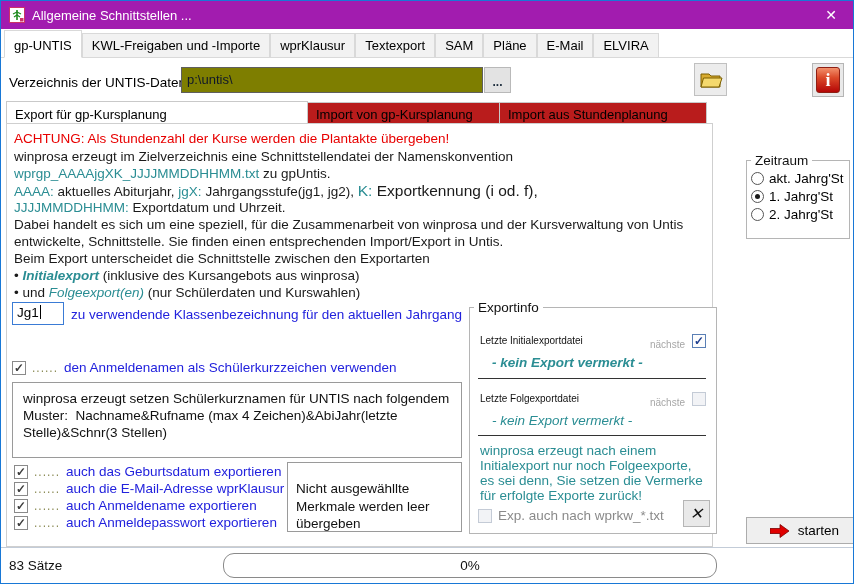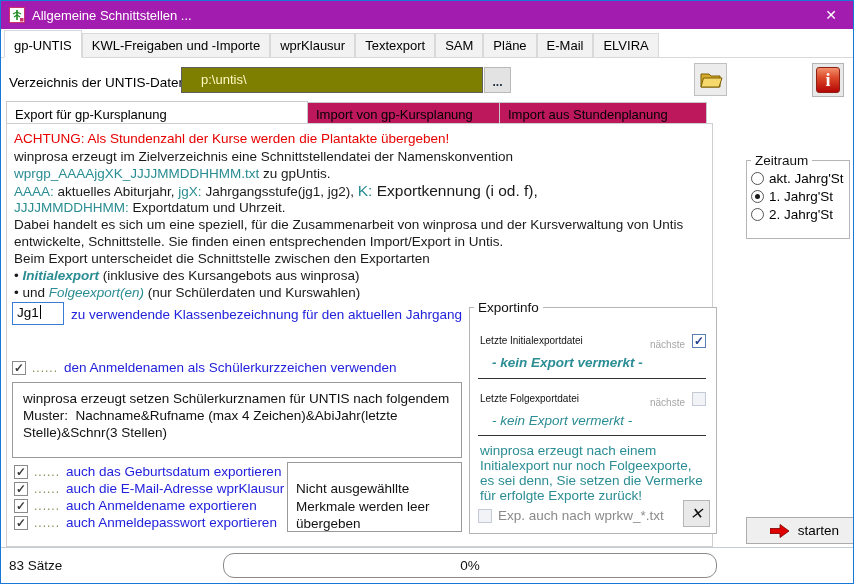--- a/index.html
+++ b/index.html
@@ -12,29 +12,29 @@
   .titlebar .title { margin-left:7px; color:#fff; font-size:13px; }
   .titlebar .close { position:absolute; right:0; top:0; width:44px; height:28px; display:flex; align-items:center; justify-content:center; color:#fff; font-size:14px; }
 
   
   .maintabs { position:absolute; left:0; top:28px; width:100%; height:29px; display:flex; align-items:flex-end; padding-left:3px; background:#fff; border-bottom:1px solid #d9d9d9; }
   .mtab { font-size:13px; color:#000; background:#f2f2f2; border:1px solid #d9d9d9; border-bottom:none; padding:4px 9px 4px 9px; margin-right:0px; height:24px; white-space:nowrap; }
   .mtab.active { background:#fff; height:28px; padding-top:7px; position:relative; margin-bottom:-1px; border-bottom:1px solid #fff; }
 
   
   .dir-label { position:absolute; left:8px; top:74px; font-size:13.5px; color:#000; }
-  .dir-field { position:absolute; left:180px; top:66px; width:302px; height:26px; background:#7e7e00; border:1px solid #5f5f5f; color:#fef9c3; font-size:13px; line-height:24px; padding-left:19px; }
+  .dir-field { position:absolute; left:180px; top:66px; width:302px; height:26px; background:#7e7e00; border:1px solid #5f5f5f; color:#0f172a; font-size:13px; line-height:24px; padding-left:5px; }
   .dir-browse { position:absolute; left:483px; top:66px; width:27px; height:26px; background:#e3e3e3; border:1px solid #b9b9b9; font-size:12px; font-weight:bold; color:#1a2a3a; display:flex; align-items:flex-end; justify-content:center; padding-bottom:3px; }
   .btn-folder { position:absolute; left:693px; top:62px; width:33px; height:33px; background:#ececec; border:1px solid #c0c0c0; display:flex; align-items:center; justify-content:center; }
   .btn-info { position:absolute; left:811px; top:62px; width:32px; height:34px; background:#e9e9e9; border:1px solid #b5b5b5; display:flex; align-items:center; justify-content:center; }
   .info-core { width:24px; height:26px; border:1px solid #8e1f14; border-radius:3px; background:linear-gradient(180deg,#f2906c 0%,#dc4a2a 40%,#b40606 100%); color:#fff; font-family:"Liberation Serif", serif; font-weight:bold; font-size:18px; display:flex; align-items:center; justify-content:center; }
 
   
   .subtabs { position:absolute; left:5px; top:99px; height:24px; display:flex; align-items:flex-end; }
-  .stab { font-size:13px; background:#be185d; border:1px solid #c9c9c9; border-bottom:none; height:22px; padding:4px 8px 0 8px; white-space:nowrap; }
+  .stab { font-size:13px; background:#b91c1c; border:1px solid #c9c9c9; border-bottom:none; height:22px; padding:4px 8px 0 8px; white-space:nowrap; }
   .stab.t0 { width:302px; }
   .stab.t1 { width:192px; border-left:none; }
   .stab.t2 { width:207px; border-left:none; }
   .stab.active { background:#fff; height:24px; margin-bottom:-1px; padding-top:5px; }
 
   .panel { position:absolute; left:5px; top:122px; width:707px; height:424px; border:1px solid #cfcfcf; background:#fff; }
 
   .line { position:absolute; left:7px; font-size:13.5px; line-height:17px; color:#1a1a1a; white-space:nowrap; }
   .warn { color:#e80000; }
   .teal { color:#2a8d93; }

